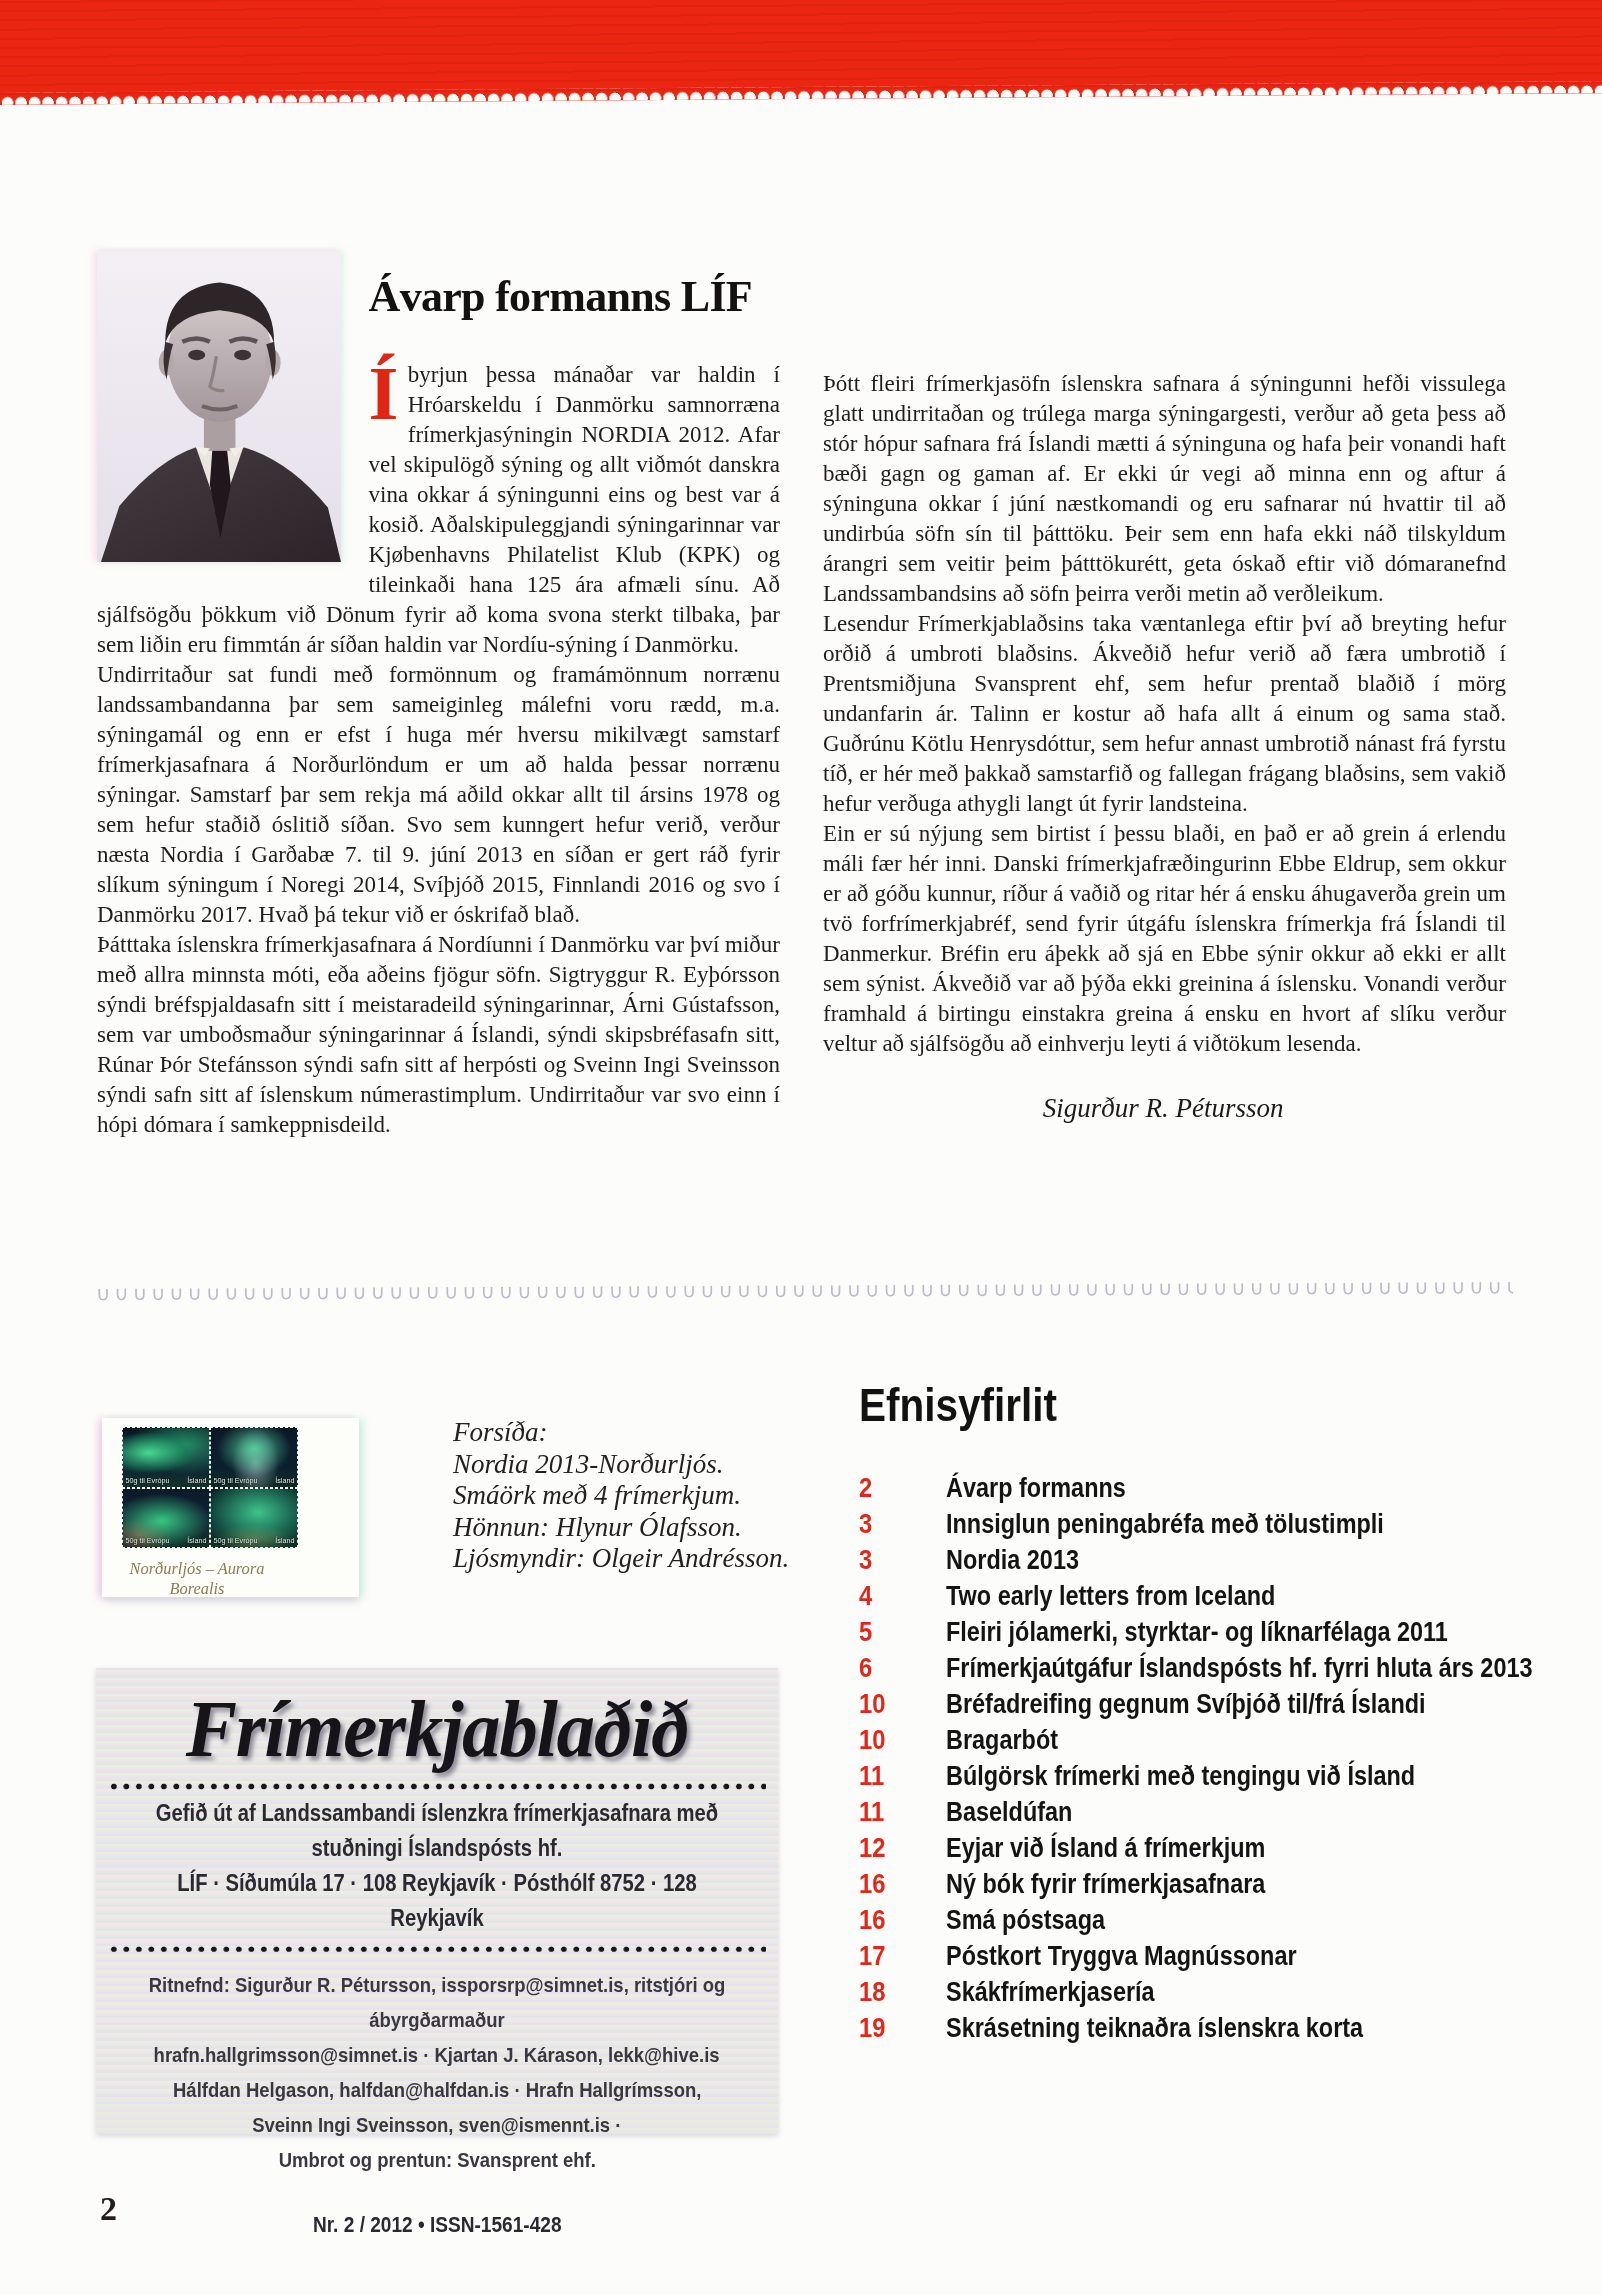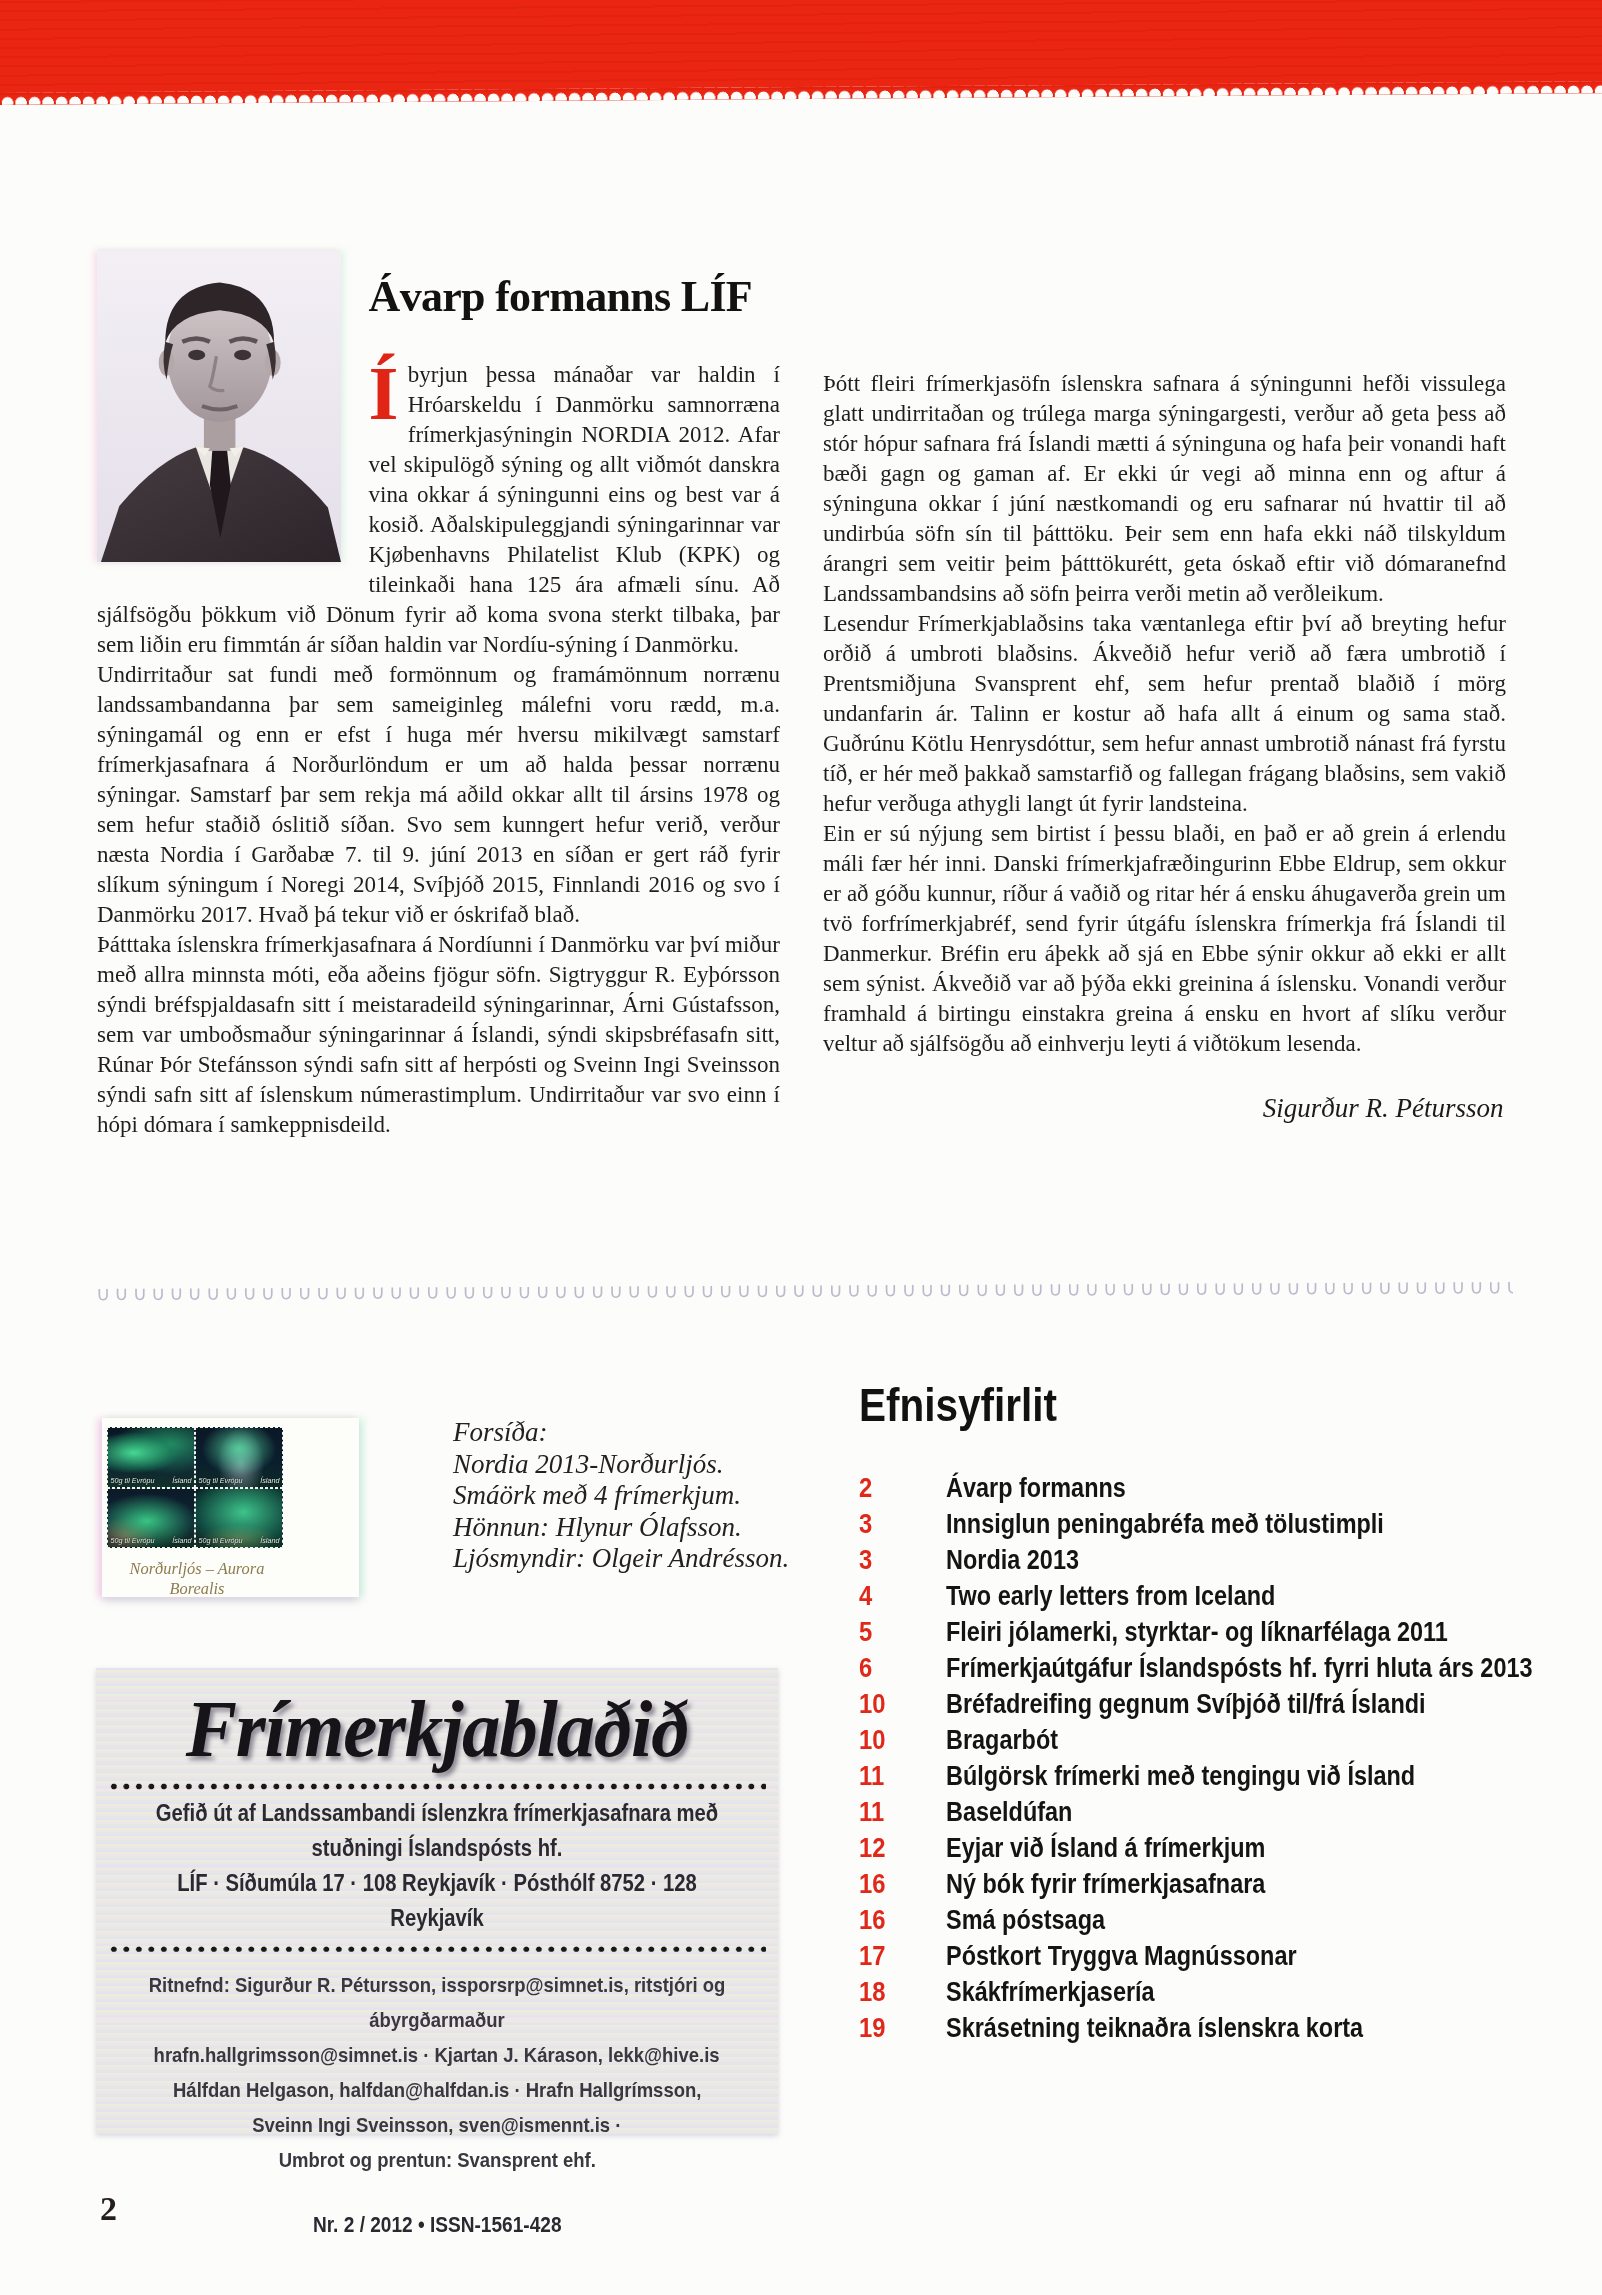--- a/index.html
+++ b/index.html
@@ -41,41 +41,41 @@
   }
   .body-text p{
     margin:0; font-size:23px; line-height:30px; text-align:justify;
     color:#201d1d;
   }
   .dropcap{
     float:left; color:#e02415; font-weight:700; font-size:77px; line-height:58px;
     padding:3.9px 9.2px 0 0;
   }
   .signature{
-    margin-top:34px; text-align:right; font-style:italic; font-size:27px;
+    margin-top:34px; text-align:center; font-style:italic; font-size:27px;
     padding-right:2.6px; color:#1d1a1a;
   }
 
   
   .wave-sep{
     position:absolute; left:96px; top:1279px; width:1417px; height:29px;
     overflow:hidden; white-space:nowrap; color:#bdb9cc; font-size:19.7px;
     letter-spacing:3.9px; transform:rotate(-0.28deg);
     font-family:"DejaVu Sans", sans-serif;
   }
 
   
   .sheet{
     position:absolute; left:102px; top:1418px; width:257px; height:179px;
     background:#fdfdfa;
     box-shadow:-4.6px 0 6.6px rgba(245,175,220,.4), 4.6px 0 6.6px rgba(175,240,205,.4), 0 3.9px 7.9px rgba(160,150,190,.35);
   }
   .stamps-grid{
-    position:absolute; left:5px; top:9.2px; width:176px; height:121px;
-    display:grid; grid-template-columns:1fr 1fr; grid-template-rows:1fr 1fr;font-style:italic;
+    position:absolute; left:20px; top:9.2px; width:176px; height:121px;
+    display:grid; grid-template-columns:1fr 1fr; grid-template-rows:1fr 1fr;
   }
   .stamp{
     position:relative; border:1.3px dashed #f3f3ee; box-sizing:border-box;
     background:
       radial-gradient(62px 27.6px at 30% 42%, rgba(72,225,150,.95), rgba(25,130,90,.45) 60%, rgba(0,0,0,0) 75%),
       radial-gradient(79px 43px at 72% 28%, rgba(45,190,125,.7), rgba(0,0,0,0) 70%),
       linear-gradient(180deg,#0a1522,#0d2233 55%,#12312a);
   }
   .stamp:nth-child(2){
     background:

